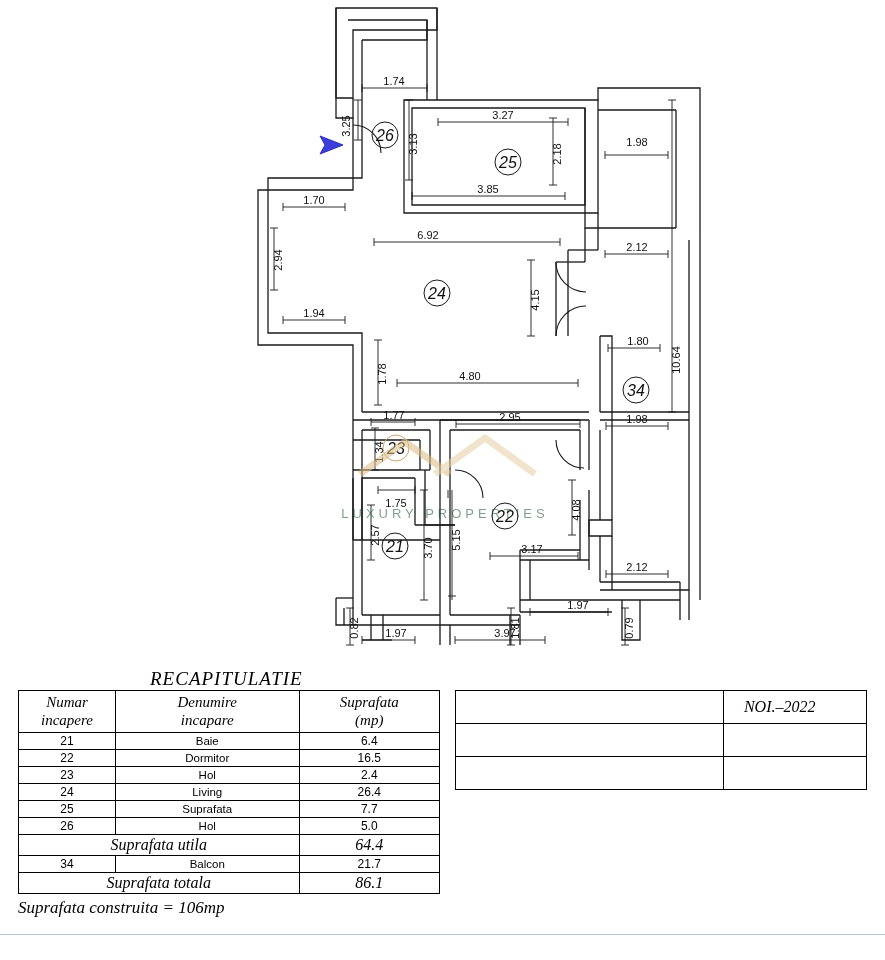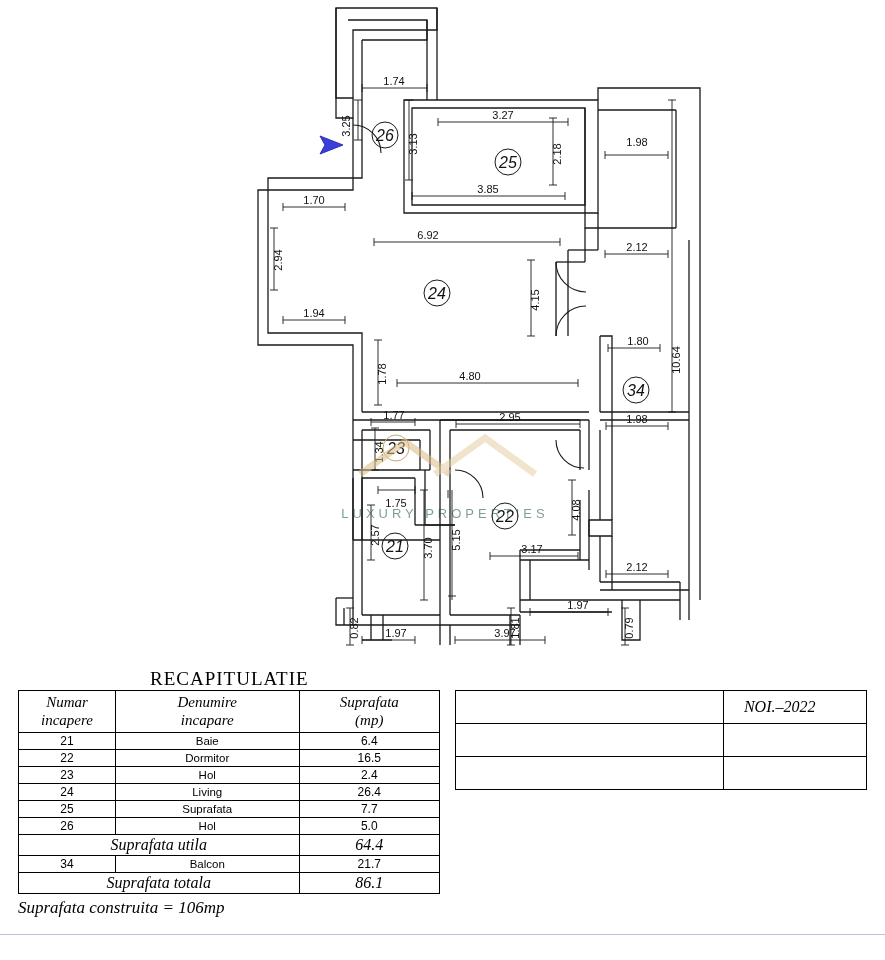--- a/index.html
+++ b/index.html
@@ -56,20 +56,21 @@
     font-size: 13px;
     letter-spacing: 4px;
     color: #14532d;
   }
   
   #recap-title {
     position: absolute;
     left: 150px;
     top: 668px;
     font-family: "Liberation Serif", serif;
+    font-style: italic;
     font-size: 19px;
     letter-spacing: 1px;
   }
   #recap-table {
     position: absolute;
     left: 18px;
     top: 690px;
     width: 422px;
     border-collapse: collapse;
     font-family: "Liberation Sans", sans-serif;

